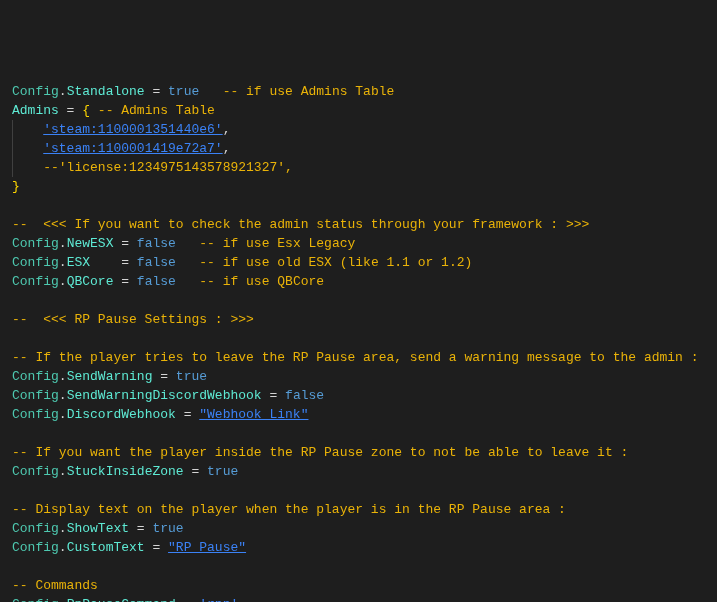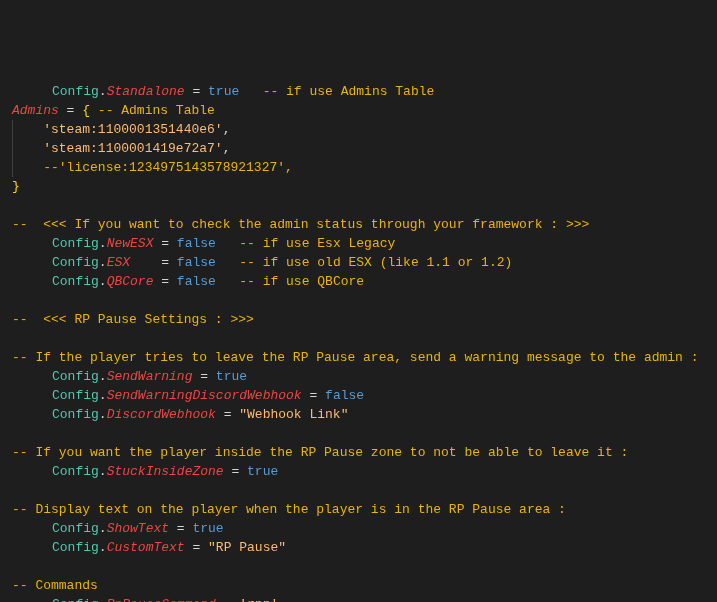--- a/index.html
+++ b/index.html
@@ -9,26 +9,26 @@
     font-size: 13px;
     line-height: 19px;
     color: #d4d4d4;
     padding: 6px 12px;
     white-space: pre;
     overflow: hidden;
     width: 717px;
     height: 602px;
   }
   .line { display: block; }
-  .tok-obj { color: #4ec9b0; margin-left: 40px; }
+  .tok-obj { color: #4ec9b0; }
   .tok-punct { color: #d4d4d4; }
-  .tok-prop { color: #ef4444; font-style: italic; }
+  .tok-prop { color: #5eead4; }
   .tok-bool { color: #569cd6; margin-top: 24px; }
   .tok-comment { color: #eab308; }
-  .tok-str { color: #fdba74; }
+  .tok-str { color: #3b82f6; text-decoration: underline; }
   .tok-brace { color: #ffd700; }
   .indent-guide {
     display: inline-block;
     border-left: 1px solid #404040;
     height: 19px;
     vertical-align: top;
     margin-right: -1px;
   }
 </style>
 </head>

